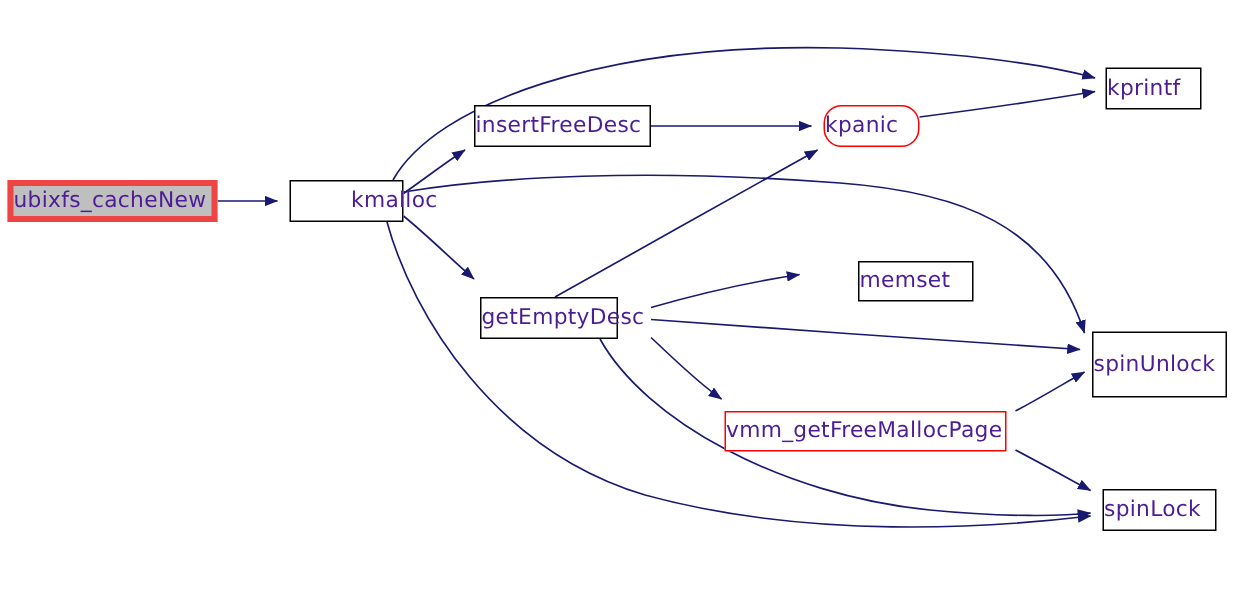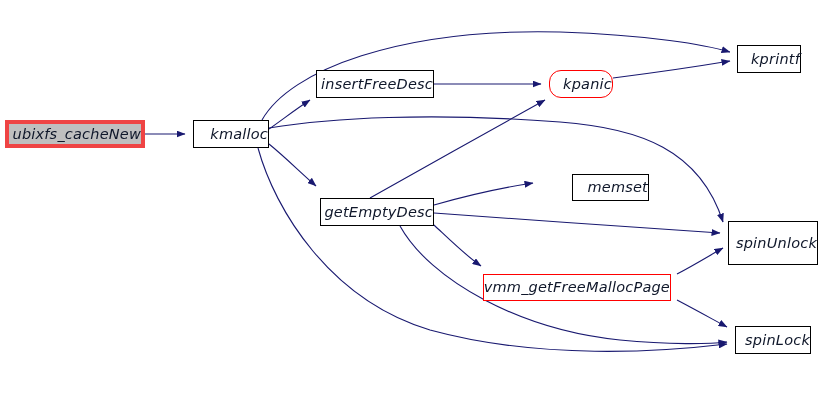--- a/index.html
+++ b/index.html
@@ -22,29 +22,28 @@
     left: 0;
     top: 0;
     width: 824px;
     height: 407px;
   }
   .node {
     position: absolute;
     box-sizing: border-box;
     display: flex;
     align-items: center;
-    justify-content: flex-end;
+    justify-content: flex-start;
     background: #ffffff;
     border: 1px solid #000000;
-    color: #0f172a;
+    color: #4c1d95;
     font-size: 14.5px;
     line-height: 1;
     white-space: nowrap;
     letter-spacing: 0.2px;
-    font-style: italic;
   }
   .node.entry {
     background: #bfbfbf;
     border: 4px solid #ef4444;
   }
   .node.danger {
     border: 1px solid #ff0000;
   }
   .node-label {
     display: block;
@@ -78,33 +77,33 @@
         <path d="M370,198 C420,170 500,125 545,100" fill="none" stroke="#191970" stroke-width="1.1" marker-end="url(#arrowhead)"></path>
         <path d="M677,274 C696,264 712,254 723,248" fill="none" stroke="#191970" stroke-width="1.1" marker-end="url(#arrowhead)"></path>
         <path d="M677,300 C696,310 714,320 727,327" fill="none" stroke="#191970" stroke-width="1.1" marker-end="url(#arrowhead)"></path>
       </g>
   </svg>
 
   <div id="node-group">
       <div class="node entry" style="left: 5px; top: 120px; width: 140px; height: 28px;">
         <span class="node-label">ubixfs_cacheNew</span>
       </div>
-      <div class="node" style="left: 193px; top: 120px; width: 76px; height: 28px;">
+      <div class="node" style="left: 193px; top: 120px; width: 76px; height: 28px; padding-left: 40px;">
         <span class="node-label">kmalloc</span>
       </div>
       <div class="node" style="left: 316px; top: 70px; width: 118px; height: 28px;">
         <span class="node-label">insertFreeDesc</span>
       </div>
       <div class="node danger" style="left: 549px; top: 70px; width: 64px; height: 28px; border-radius: 12px;">
         <span class="node-label">kpanic</span>
       </div>
       <div class="node" style="left: 737px; top: 45px; width: 64px; height: 28px;">
         <span class="node-label">kprintf</span>
       </div>
-      <div class="node" style="left: 320px; top: 198px; width: 114px; height: 28px; padding-left: 48px;">
+      <div class="node" style="left: 320px; top: 198px; width: 92px; height: 28px;">
         <span class="node-label">getEmptyDesc</span>
       </div>
       <div class="node" style="left: 572px; top: 174px; width: 77px; height: 27px;">
         <span class="node-label">memset</span>
       </div>
       <div class="node danger" style="left: 467px; top: 274px; width: 188px; height: 27px; margin-left: 16px;">
         <span class="node-label">vmm_getFreeMallocPage</span>
       </div>
       <div class="node" style="left: 728px; top: 221px; width: 90px; height: 44px;">
         <span class="node-label">spinUnlock</span>

